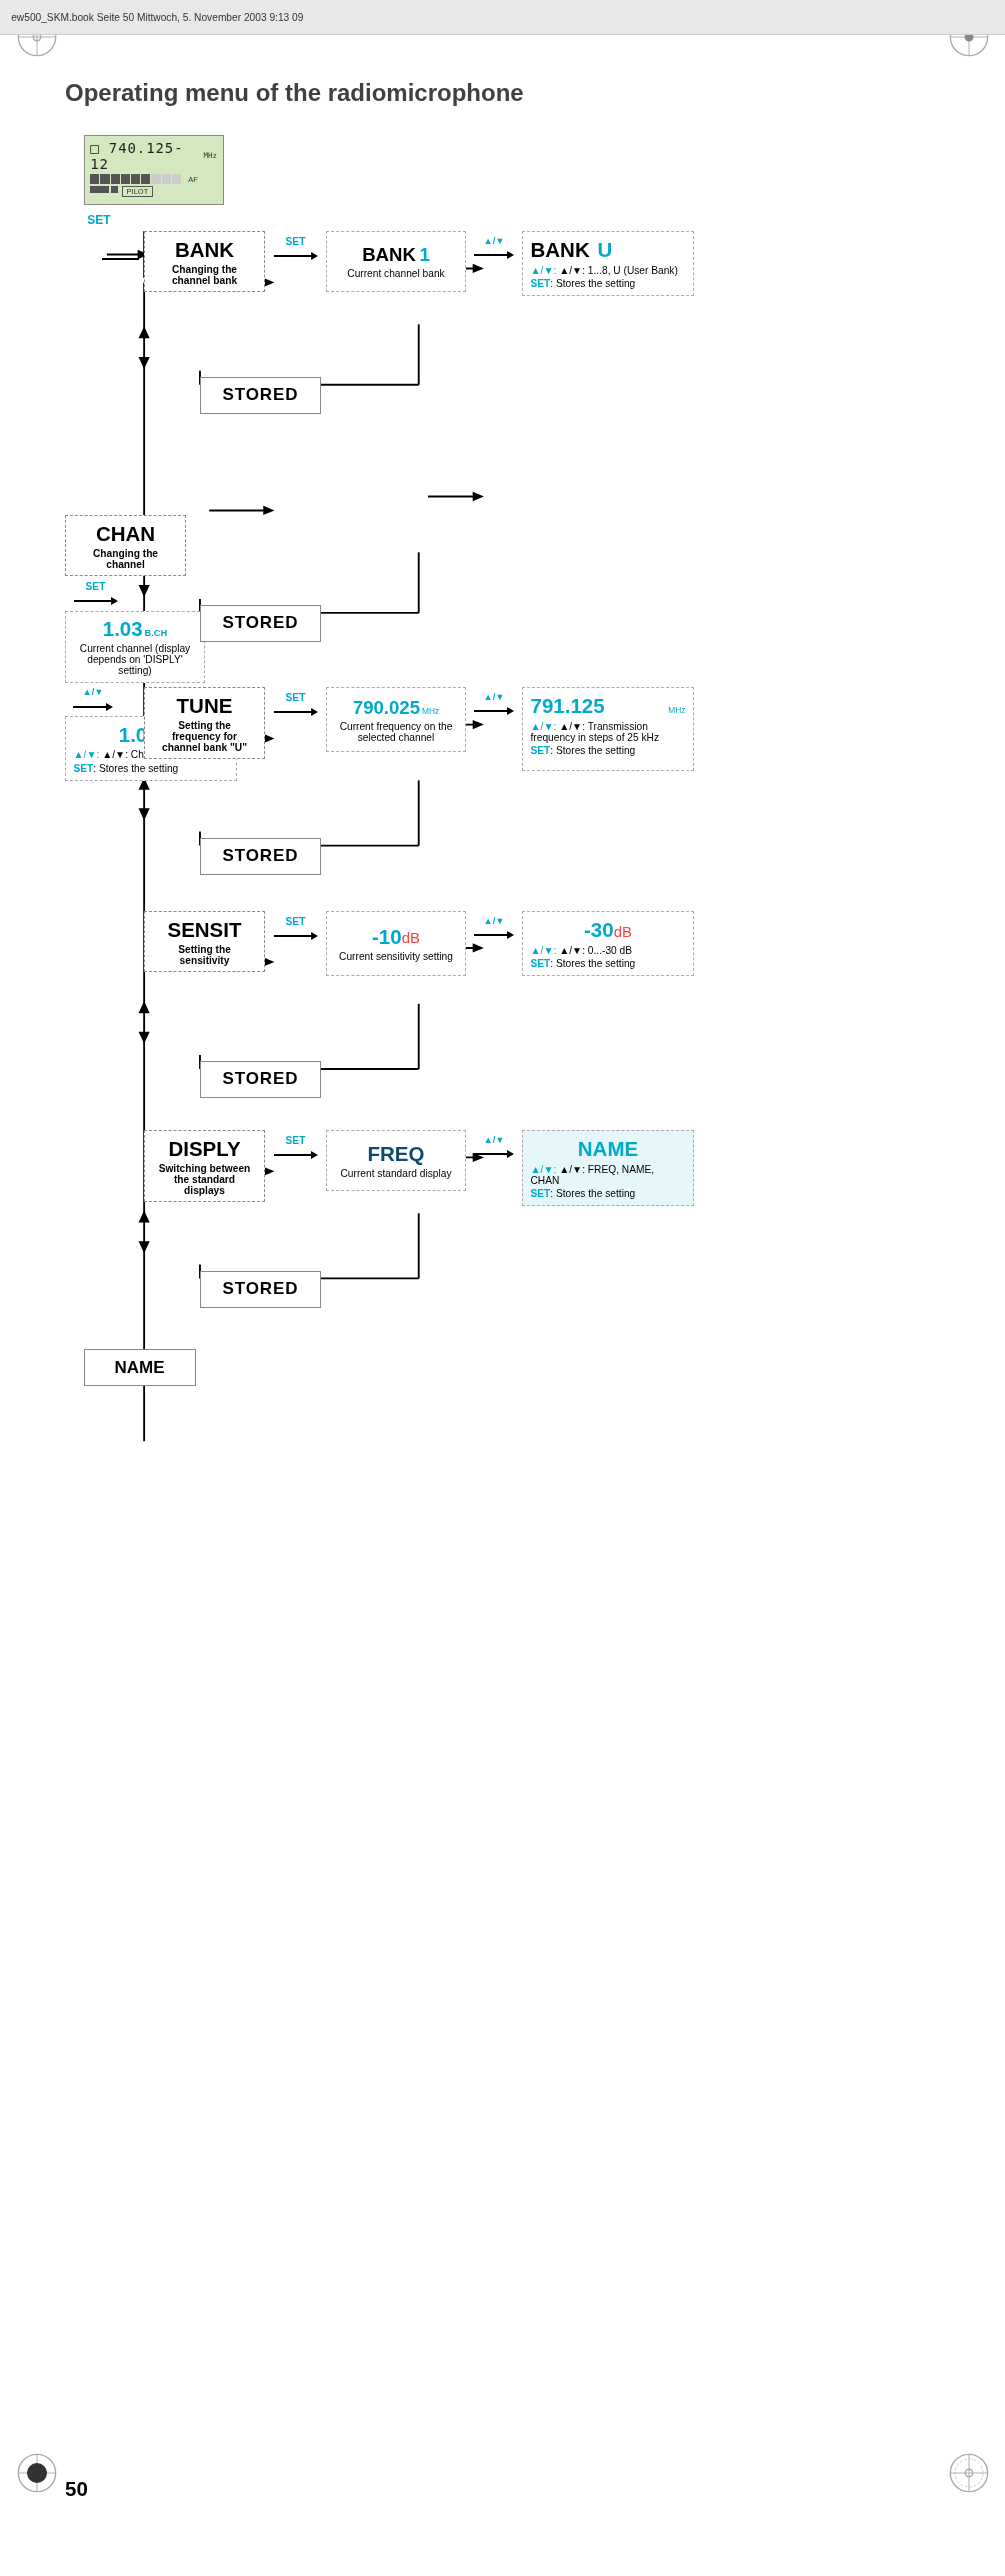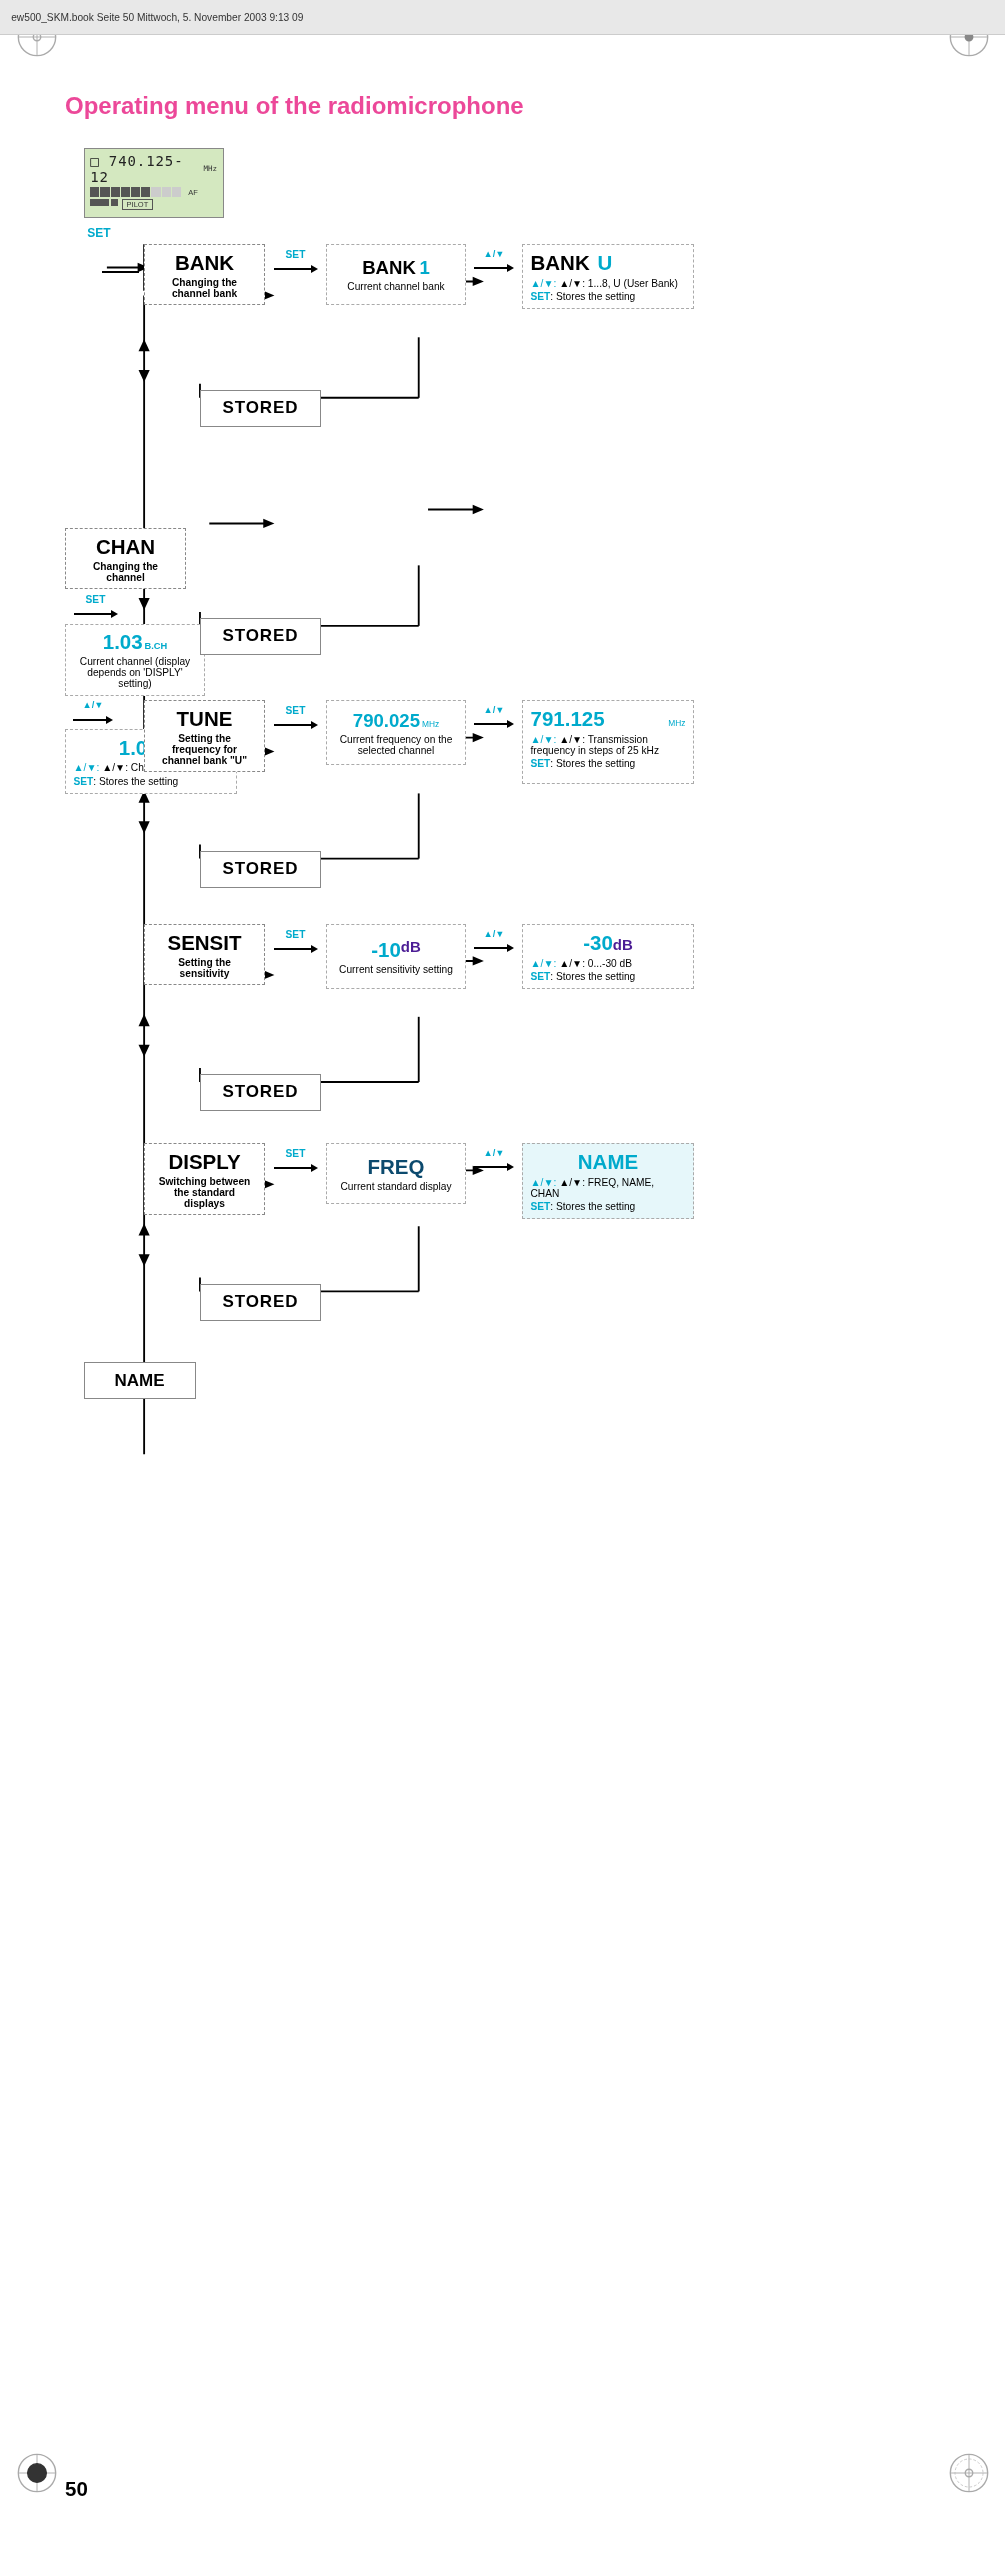--- a/index.html
+++ b/index.html
@@ -49,23 +49,23 @@
       position: absolute;
       top: 51px;
       left: 65px;
       right: 65px;
     }
 
     
     .page-title {
       font-size: 24px;
       font-weight: bold;
-      color: #ec4899;
+      color: #404040;
       margin-bottom: 28px;
-      margin-top: 41px;
+      margin-top: 28px;
     }
 
     
     .lcd-display {
       position: relative;
       width: 140px;
       height: 70px;
       border: 1.9px solid #888;
       background: #d4e8c0;
       margin-bottom: 7.5px;
@@ -255,22 +255,22 @@
     }
 
     .mhz-sup {
       font-size: 8.4px;
       color: #00aacc;
       vertical-align: super;
     }
 
     .dB-text {
       font-size: 15px;
-      font-weight: bold;
-      color: #4c1d95;
+      font-weight: normal;
+      color: #ef4444;
     }
 
     .neg-val {
       color: #00aacc;
       font-size: 20.5px;
       font-weight: bold;
     }
 
     
     .name-box {
@@ -612,21 +612,21 @@
 
       <div style="display:flex; flex-direction:column; align-items:center; justify-content:flex-start; width:61px; padding-top:4.7px;">
         <span class="set-above">SET</span>
         <div style="display:flex; align-items:center; height:18.6px;">
           <div style="width:37px; height:1.9px; background:#000;"></div>
           <div style="width:0;height:0;border-left:7.5px solid #000;border-top:4.7px solid transparent;border-bottom:4.7px solid transparent;"></div>
         </div>
       </div>
 
       <div class="middle-box" style="width:140px; min-height:65px;">
-        <div style="display:flex; align-items:flex-start; gap:0;">
+        <div style="display:flex; align-items:center; gap:0;">
           <span class="neg-val">-10</span>
           <span class="dB-text">dB</span>
         </div>
         <span class="middle-box-desc">Current sensitivity setting</span>
       </div>
 
       <div style="display:flex; flex-direction:column; align-items:center; justify-content:flex-start; width:56px; padding-top:4.7px;">
         <span style="font-size:9.3px; color:#00aacc; font-weight:bold;">▲/▼</span>
         <div style="display:flex; align-items:center; height:18.6px;">
           <div style="width:33px; height:1.9px; background:#000;"></div>

